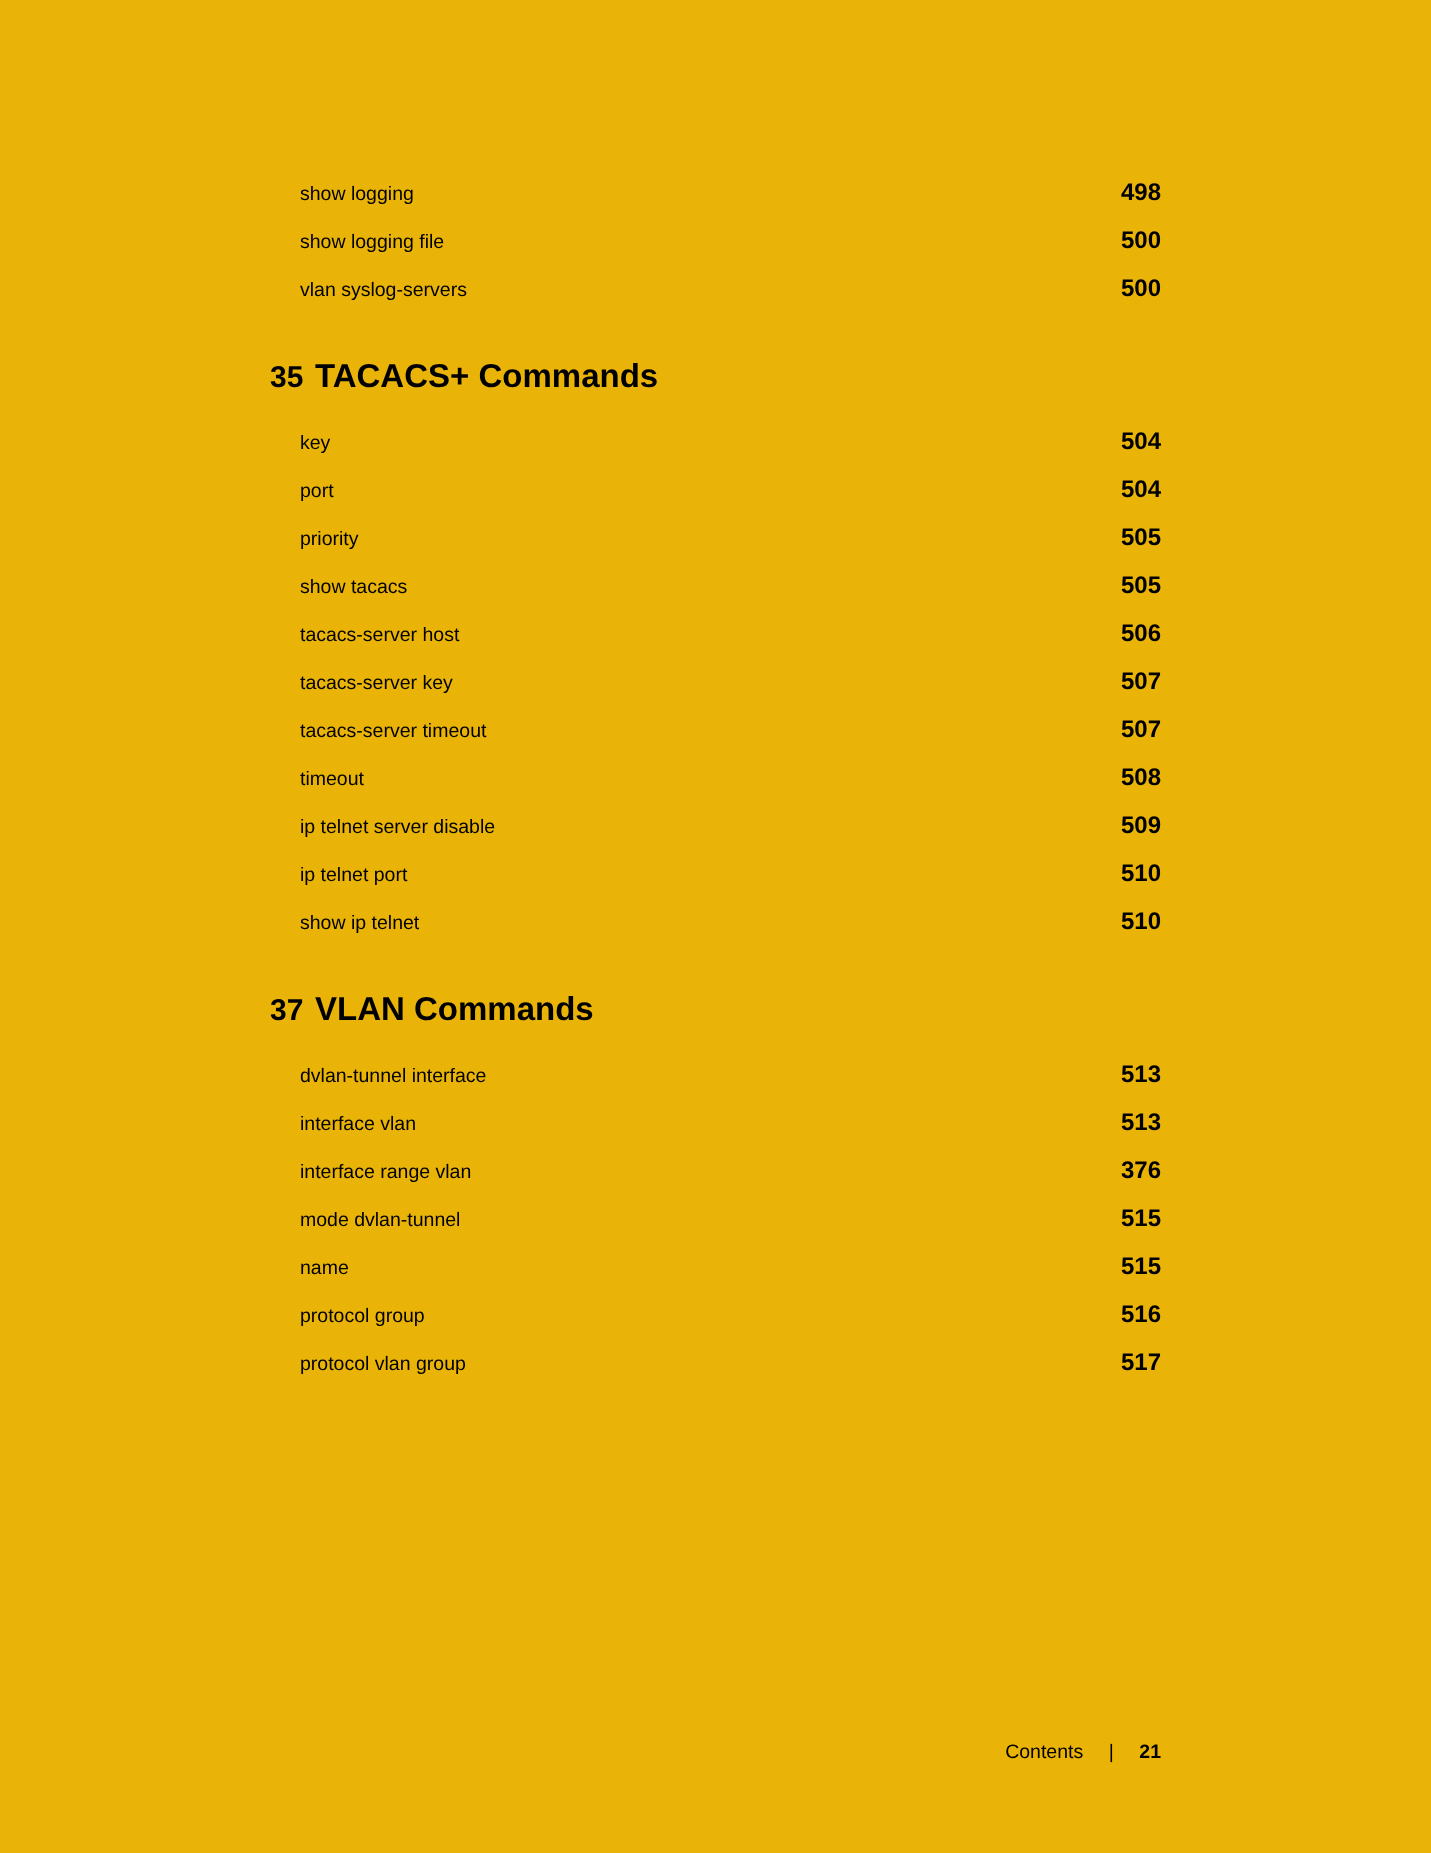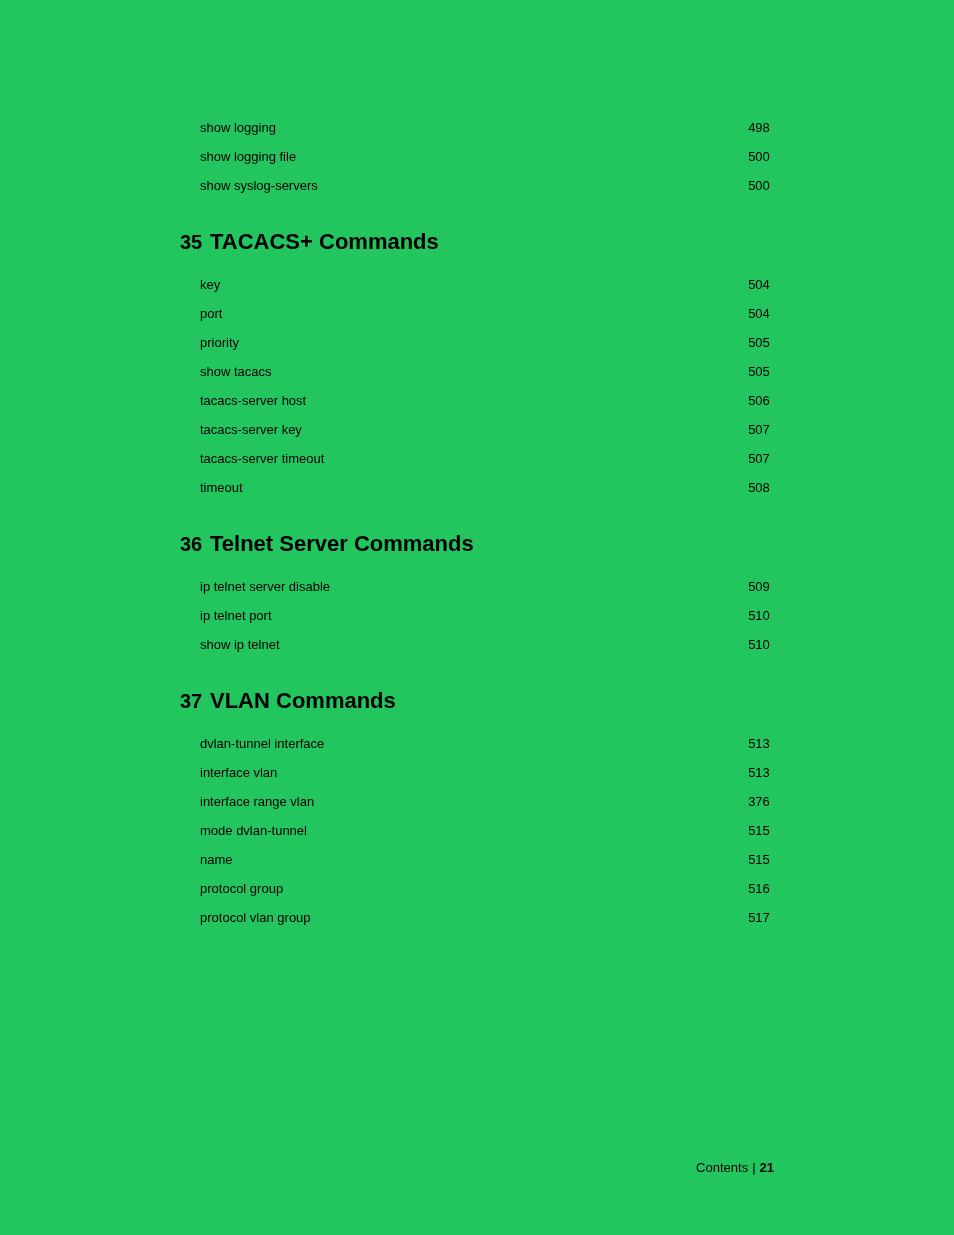--- a/index.html
+++ b/index.html
@@ -12,21 +12,21 @@
       background: #ffffff;
       font-family: 'Arial', sans-serif;
       width: 954px;
       min-height: 1235px;
       position: relative;
     }
 
     .page {
       width: 954px;
       min-height: 1235px;
-      background: #22c55e;
+      background: #eab308;
       padding: 120px 180px 80px 180px;
       position: relative;
     }
 
     .toc-entry {
       display: flex;
       justify-content: space-between;
       align-items: baseline;
       margin-bottom: 14px;
     }
@@ -37,25 +37,25 @@
       color: #000000;
     }
 
     .toc-entry-dots {
       flex: 1;
       margin: 0 4px;
       border-bottom: none;
     }
 
     .toc-entry-page {
-      font-size: 13px;
-      font-weight: normal;
+      font-size: 16px;
+      font-weight: bold;
       color: #000000;
       min-width: 30px;
-      text-align: center;
+      text-align: right;
     }
 
     .section-heading {
       display: flex;
       align-items: baseline;
       margin-top: 36px;
       margin-bottom: 22px;
     }
 
     .section-number {
@@ -75,21 +75,21 @@
     .section-entries {
       margin-left: 20px;
     }
 
     .footer {
       position: absolute;
       bottom: 60px;
       right: 180px;
       display: flex;
       align-items: center;
-      gap: 4px;
+      gap: 17px;
       font-size: 13px;
       color: #000000;
       justify-content: space-between;
     }
 
     .footer-separator {
       font-size: 13px;
     }
 
     .footer-page {
@@ -112,21 +112,21 @@
       <span class="toc-entry-label">show logging</span>
       <span class="toc-entry-dots"></span>
       <span class="toc-entry-page">498</span>
     </div>
       <div class="toc-entry">
       <span class="toc-entry-label">show logging file</span>
       <span class="toc-entry-dots"></span>
       <span class="toc-entry-page">500</span>
     </div>
       <div class="toc-entry">
-      <span class="toc-entry-label">show syslog-servers</span>
+      <span class="toc-entry-label">vlan syslog-servers</span>
       <span class="toc-entry-dots"></span>
       <span class="toc-entry-page">500</span>
     </div>
     </div>
 
   <div id="sections-container">
       <div class="section-heading">
       <span class="section-number">35</span>
       <span class="section-title">TACACS+ Commands</span>
     </div>
@@ -165,24 +165,20 @@
         <span class="toc-entry-label">tacacs-server timeout</span>
         <span class="toc-entry-dots"></span>
         <span class="toc-entry-page">507</span>
       </div>
         <div class="toc-entry">
         <span class="toc-entry-label">timeout</span>
         <span class="toc-entry-dots"></span>
         <span class="toc-entry-page">508</span>
       </div>
       </div>
-      <div class="section-heading">
-      <span class="section-number">36</span>
-      <span class="section-title">Telnet Server Commands</span>
-    </div>
       <div class="section-entries">
         <div class="toc-entry">
         <span class="toc-entry-label">ip telnet server disable</span>
         <span class="toc-entry-dots"></span>
         <span class="toc-entry-page">509</span>
       </div>
         <div class="toc-entry">
         <span class="toc-entry-label">ip telnet port</span>
         <span class="toc-entry-dots"></span>
         <span class="toc-entry-page">510</span>

